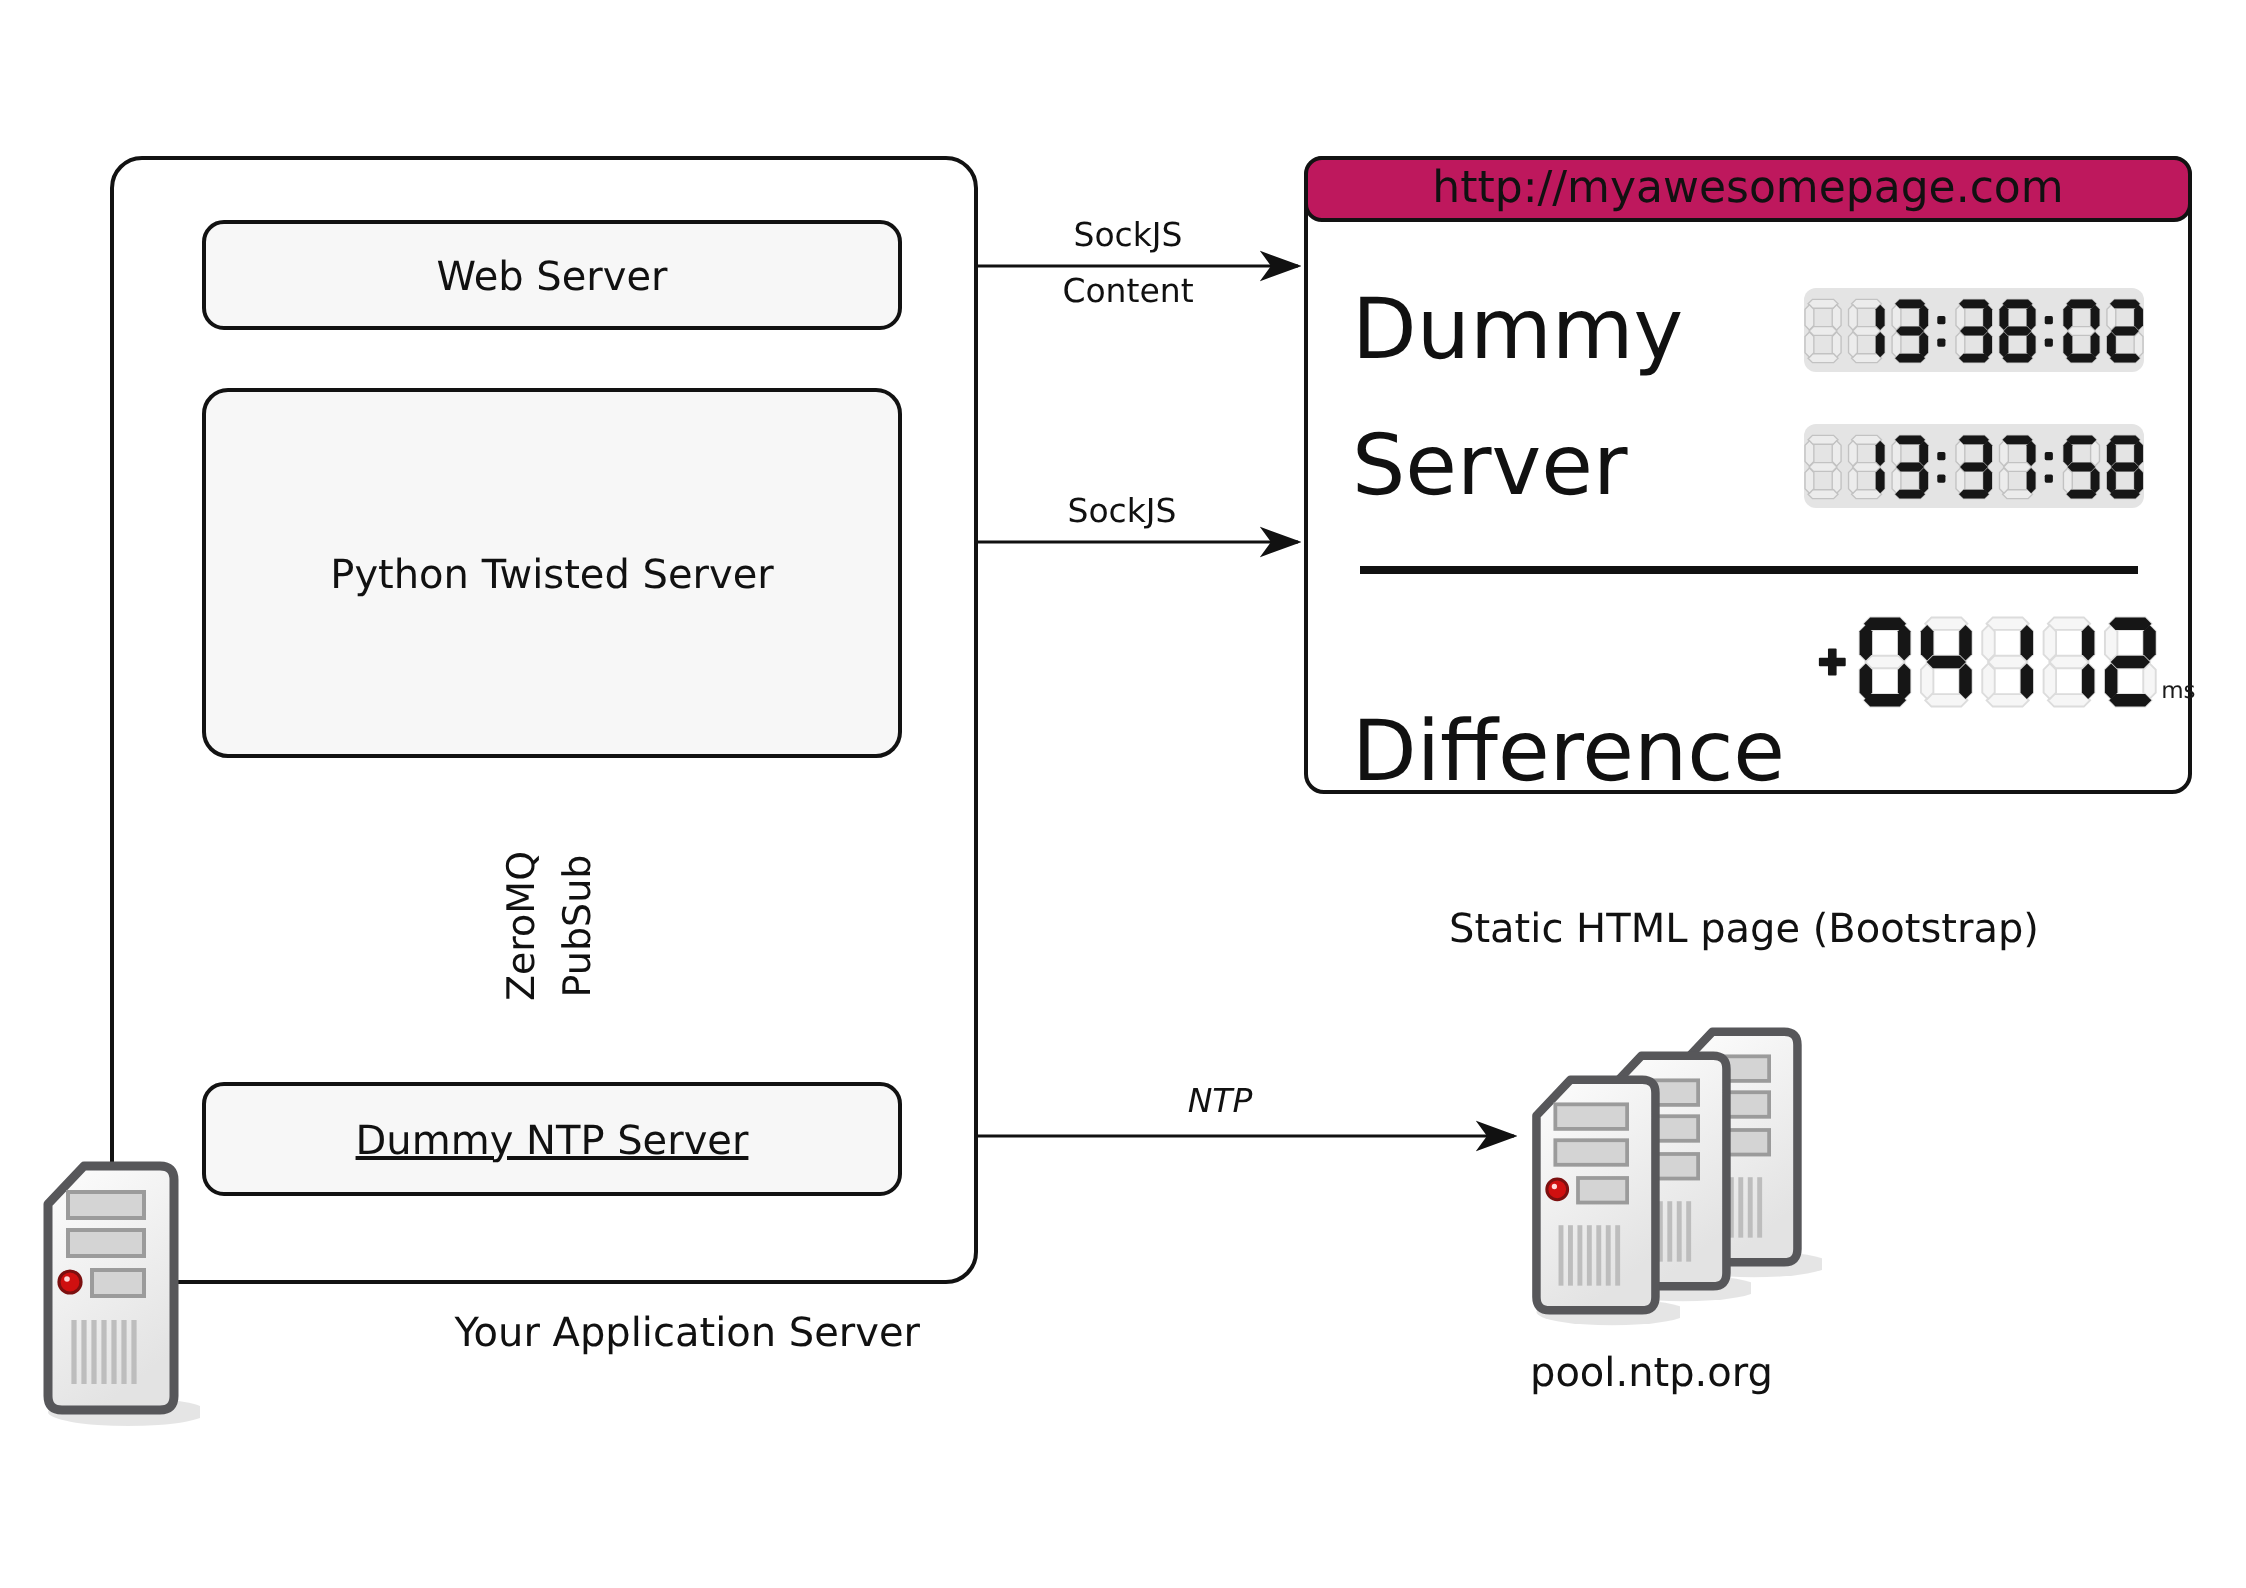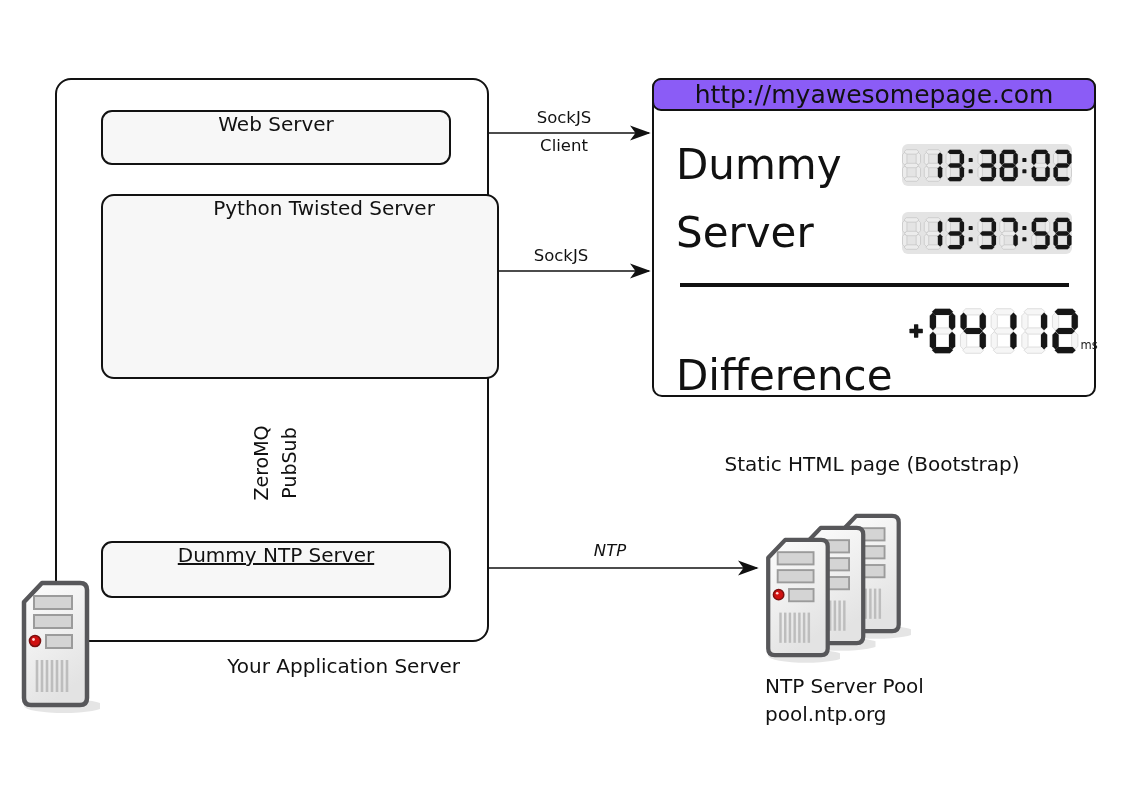--- a/index.html
+++ b/index.html
@@ -8,48 +8,48 @@
     font-family:"DejaVu Sans","Liberation Sans",sans-serif;color:#111;
   }
   .abs{position:absolute;}
   
   .outer-box{
     left:55px;top:78px;width:430px;height:560px;
     border:2.5px solid #121212;border-radius:16px;background:#fff;
   }
   .inner-box{
     left:101px;width:346px;background:#f7f7f7;border:2.2px solid #121212;
-    display:flex;align-items:flex-start;justify-content:center;
+    display:flex;align-items:center;justify-content:center;
     font-size:20px;
   }
   .web-box{top:110px;height:51px;border-radius:11px;}
-  .twisted-box{top:194px;height:181px;border-radius:13px;padding-left:48px;}
+  .twisted-box{top:194px;height:181px;border-radius:13px;}
   .dummy-box{top:541px;height:53px;border-radius:11px;text-decoration:underline;}
   .app-caption{left:70px;top:654px;width:390px;text-align:right;font-size:20px;}
   .rot-label{
     width:120px;height:24px;line-height:24px;text-align:center;font-size:19px;
     transform:rotate(-90deg);
   }
   .zeromq-label{left:201px;top:451px;}
   .pubsub-label{left:229px;top:451px;}
   
   .link-label{font-size:16.5px;text-align:center;}
   .static-l1{left:494px;top:108px;width:140px;}
   .static-l2{left:494px;top:136px;width:140px;}
   .sockjs-l{left:491px;top:246px;width:140px;}
   .ntp-l{left:560px;top:541px;width:100px;font-style:italic;}
   
   .browser-window{
     left:652px;top:78px;width:440px;height:315px;
     border:2.5px solid #121212;border-radius:10px;background:#fff;
   }
   .url-bar{
-    left:652px;top:78px;width:440px;height:29px;background:#8b5cf6;
+    left:652px;top:78px;width:440px;height:29px;background:#be185d;
     border:2.2px solid #121212;border-radius:9px;
-    display:flex;align-items:center;justify-content:center;font-size:25px;
+    display:flex;align-items:center;justify-content:center;font-size:22px;
   }
   .big-label{font-size:42px;line-height:44px;}
   .client-label{left:676px;top:143px;}
   .server-label{left:676px;top:211px;}
   .difference-label{left:676px;top:306px;margin-top:48px;}
   .clock-panel{
     left:902px;width:170px;height:42px;background:#e4e4e4;border-radius:6px;
     display:flex;align-items:center;justify-content:center;
   }
   .clock1{top:144px;}
@@ -116,21 +116,21 @@
 <div class="abs rot-label zeromq-label">ZeroMQ</div>
 <div class="abs rot-label pubsub-label">PubSub</div>
 
 <div class="abs app-caption">Your Application Server</div>
 
 <svg class="abs" style="left:10px;top:574px;" width="90" height="140" viewBox="0 0 90 140">
   <use href="#tower" x="0" y="0" width="90" height="140"></use>
 </svg>
 
 <div class="abs link-label static-l1">SockJS</div>
-<div class="abs link-label static-l2">Client</div>
+<div class="abs link-label static-l2">Content</div>
 <div class="abs link-label sockjs-l">SockJS</div>
 <div class="abs link-label ntp-l">NTP</div>
 
 <div class="abs browser-window"></div>
 <div class="abs url-bar">
   <span>http://myawesomepage.com</span>
 </div>
 
 <div class="abs big-label client-label">Dummy</div>
 <div class="abs clock-panel clock1">
@@ -373,15 +373,14 @@
 </div>
 
 <div class="abs browser-caption">Static HTML page (Bootstrap)</div>
 
 <svg class="abs" style="left:755px;top:507px;" width="170" height="170" viewBox="0 0 170 170">
   <use href="#tower" x="71" y="0" width="85" height="133"></use>
   <use href="#tower" x="35.5" y="12" width="85" height="133"></use>
   <use href="#tower" x="0" y="24" width="85" height="133"></use>
 </svg>
 <div class="abs pool-caption">
-  <div>NTP Server Pool</div>
   <div>pool.ntp.org</div>
 </div>
 
 </body></html>

